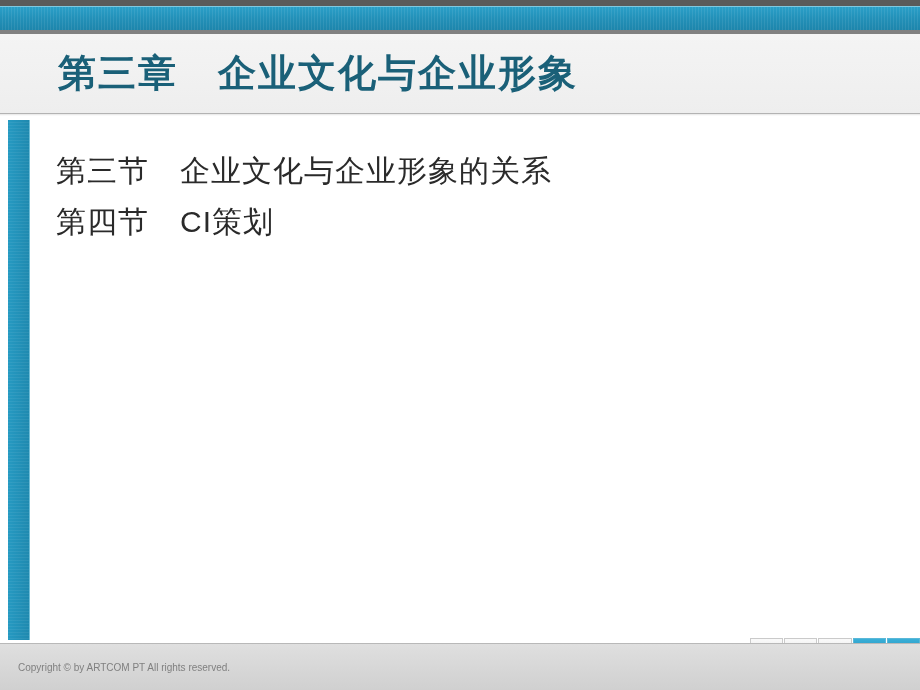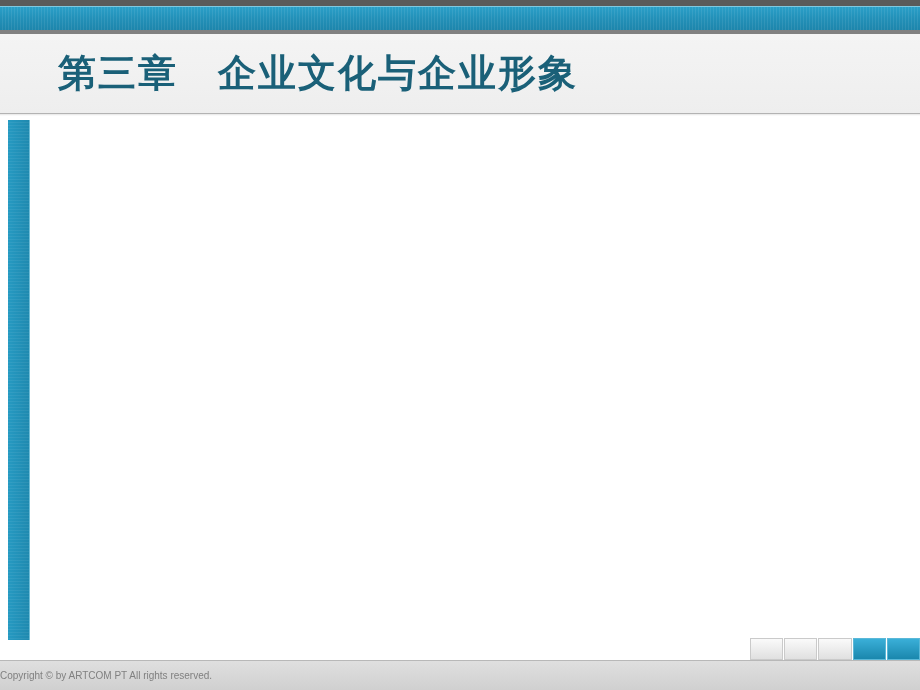--- a/index.html
+++ b/index.html
@@ -103,25 +103,26 @@
       font-size: 30px;
       color: #2a2a2a;
       line-height: 1.7;
       letter-spacing: 1px;
     }
     .footer-area {
       position: absolute;
       bottom: 0;
       left: 0;
       right: 0;
-      height: 30px;
+      height: 47px;
       background: linear-gradient(to bottom, #dfdfdf 0%, #d0d0d0 100%);
       border-top: 1px solid #b8b8b8;
       display: flex;
       align-items: center;
+      padding-left: 18px;
     }
     .footer-text {
       font-size: 10px;
       color: #808080;
       font-family: Arial, sans-serif;
     }
     .footer-deco {
       position: absolute;
       right: 0;
       bottom: 30px;
@@ -149,20 +150,22 @@
 <div class="top-border"></div>
 <div class="header-band"></div>
 
 <div class="title-area">
   <div class="title-text">第三章　企业文化与企业形象</div>
 </div>
 
 <div class="left-sidebar"></div>
 
 <div class="content-area">
+  <div class="section-line">第三节　企业文化与企业形象的关系</div>
+  <div class="section-line">第四节　CI策划</div>
 </div>
 
 <div class="footer-deco">
   <div class="footer-deco-block gray"></div>
   <div class="footer-deco-block gray"></div>
   <div class="footer-deco-block gray"></div>
   <div class="footer-deco-block blue"></div>
   <div class="footer-deco-block blue"></div>
 </div>
 

